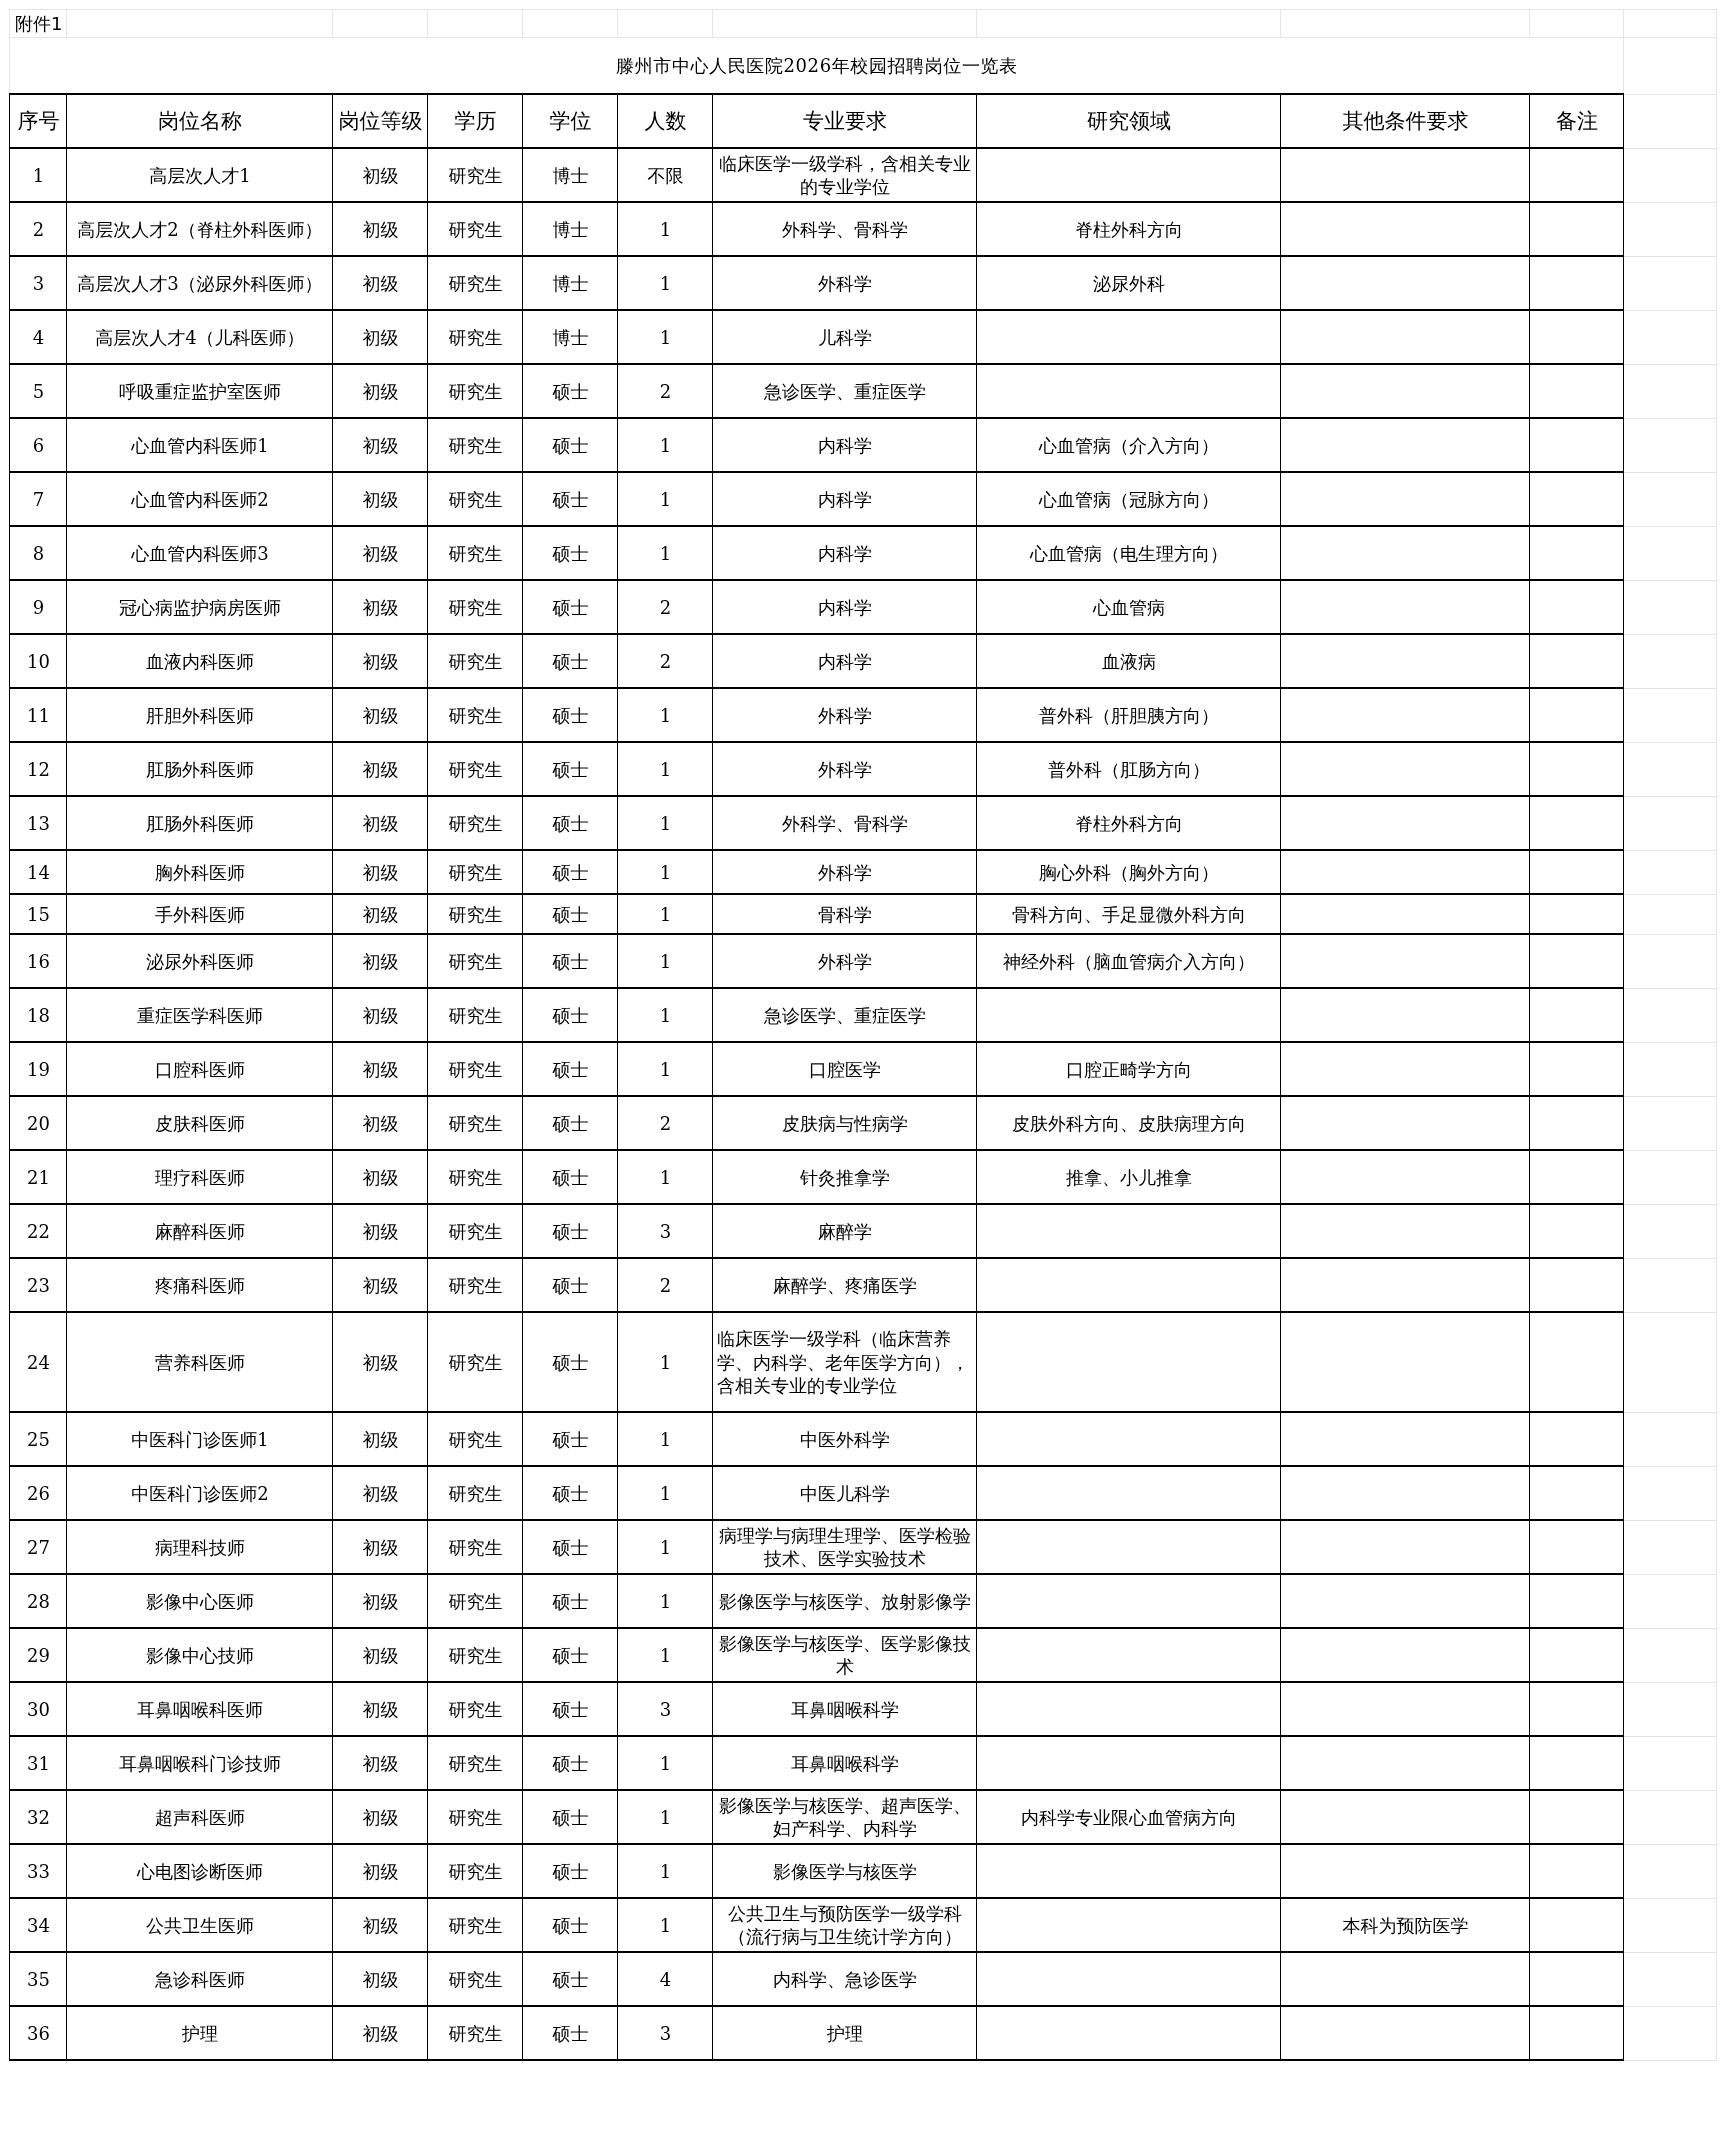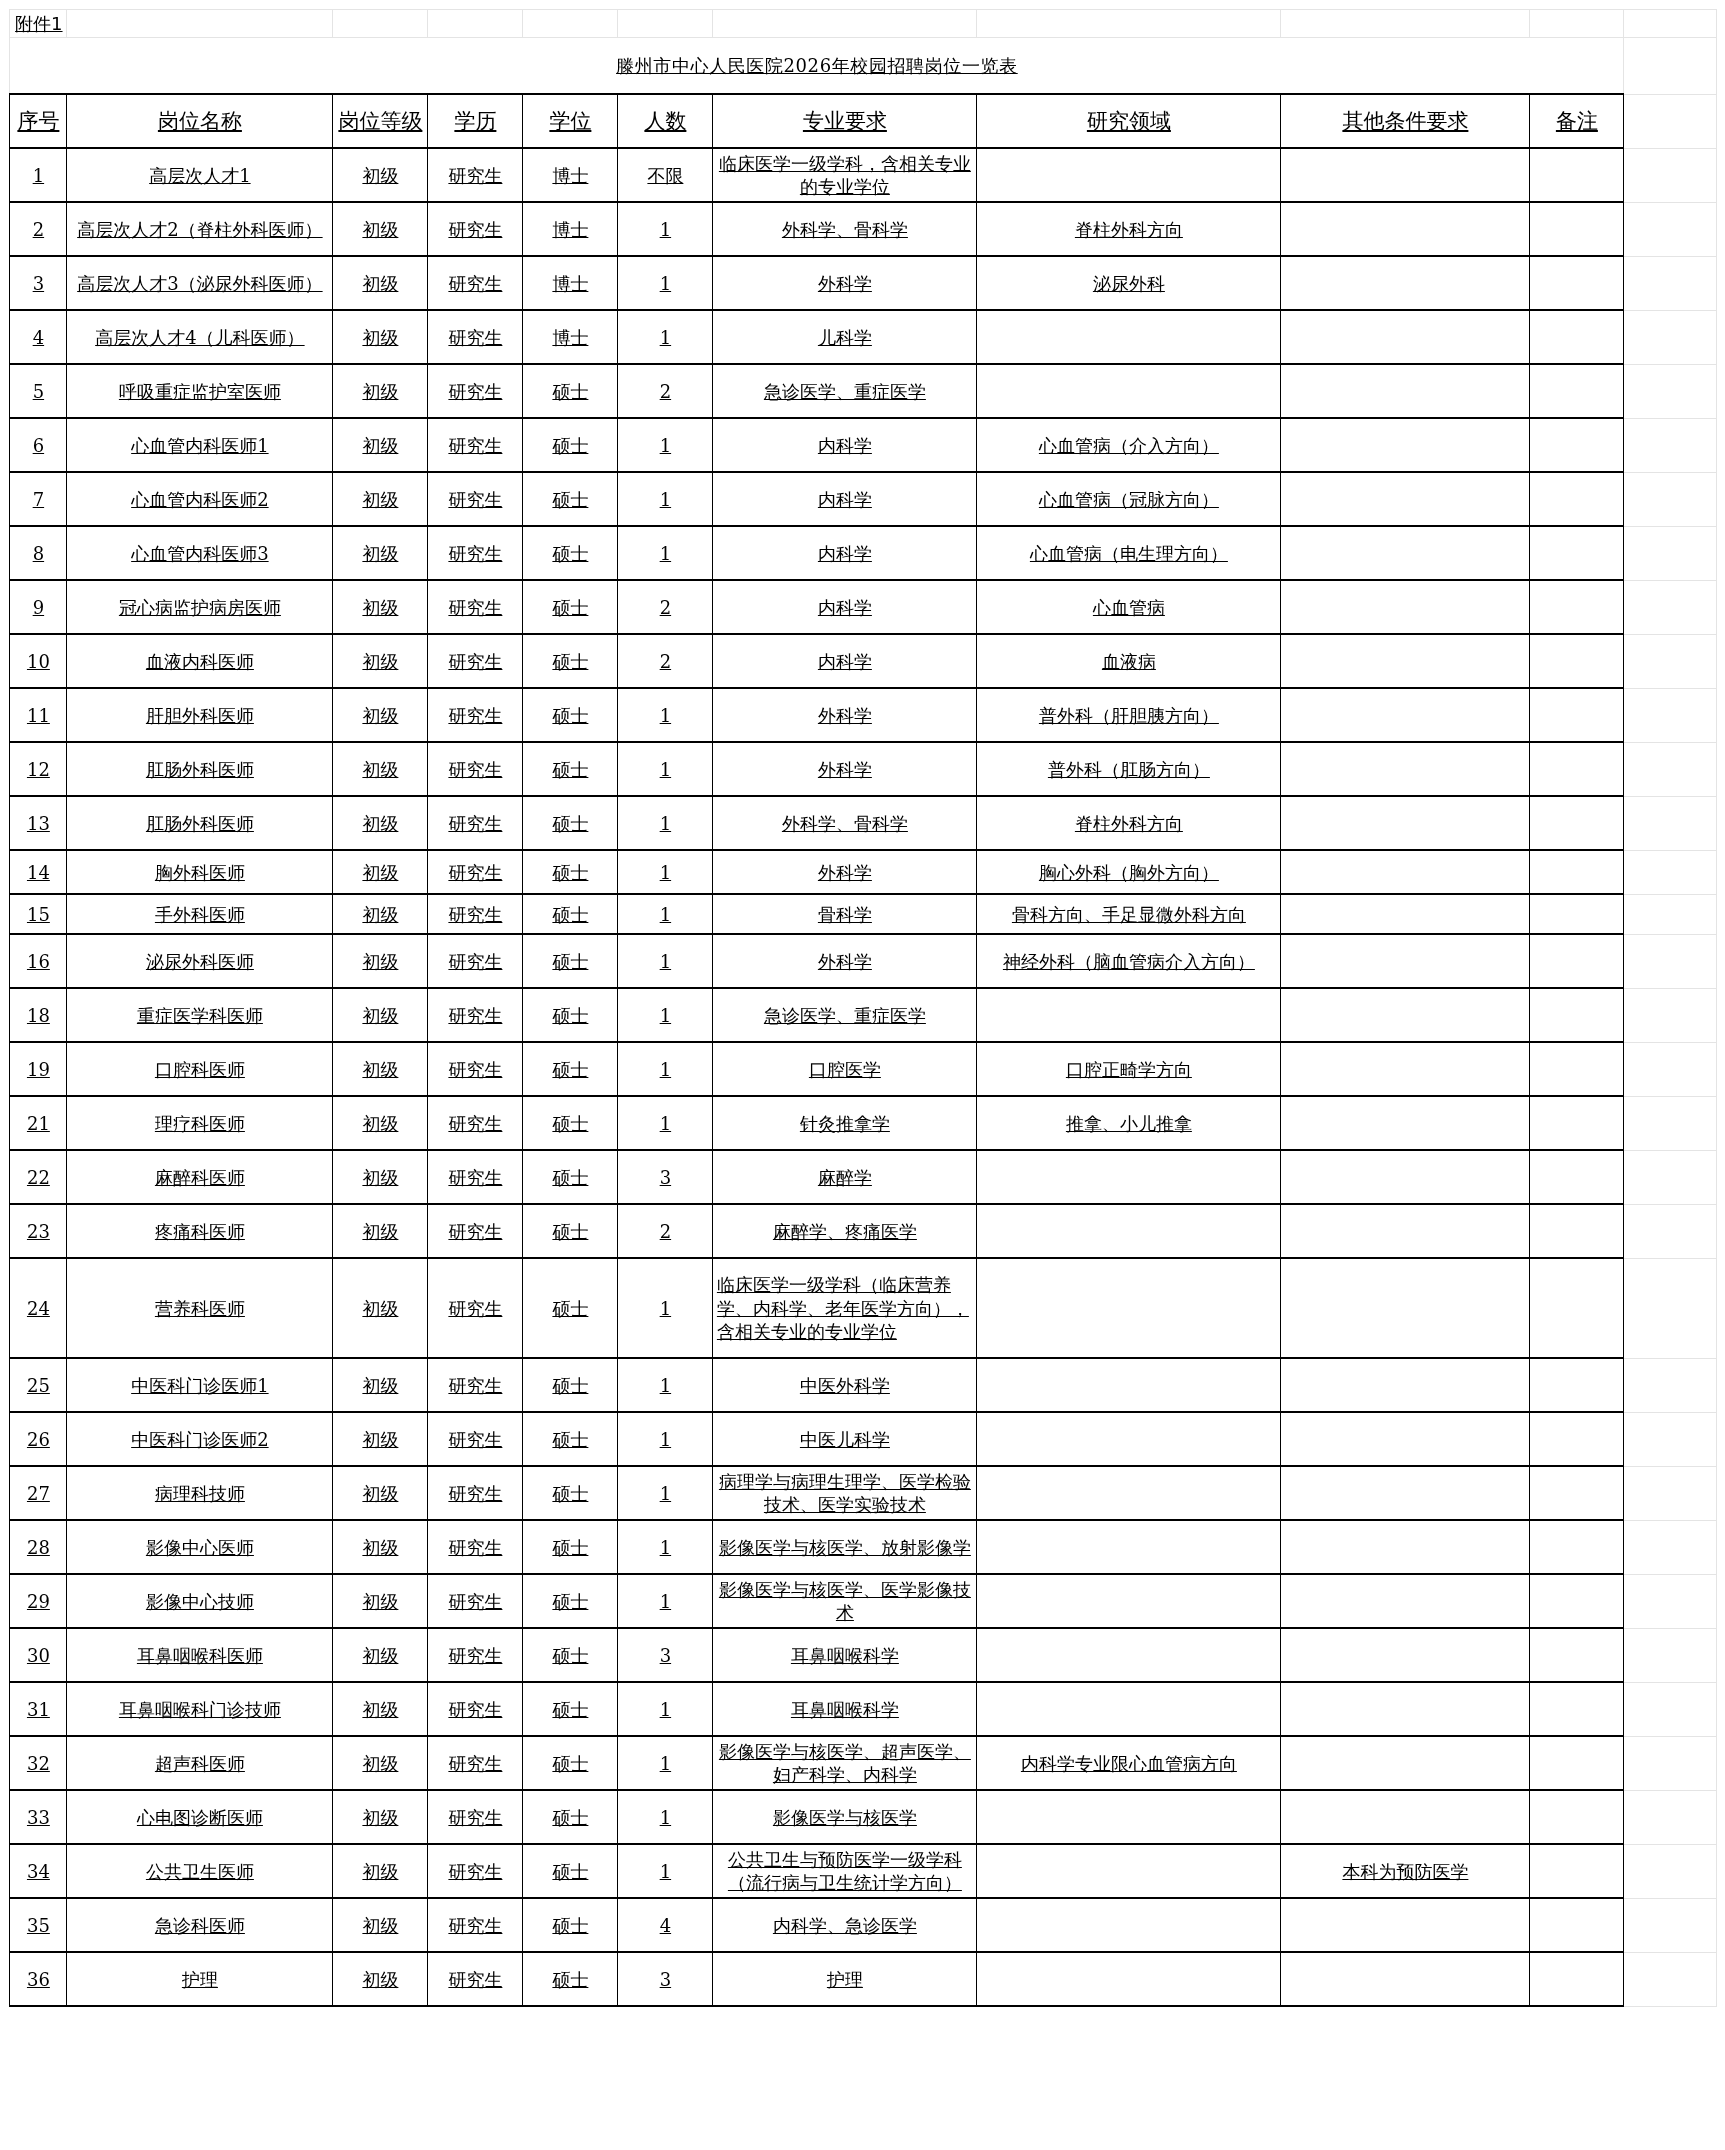--- a/index.html
+++ b/index.html
@@ -1,19 +1,19 @@
 <!DOCTYPE html>
 <html style="font-size:9.4px"><head>
 <meta charset="utf-8">
 <style>
   html, body { margin: 0; padding: 0; background: #ffffff; }
   body { width: 1726px; height: 2151px; overflow: hidden; position: relative;
          font-family: "DejaVu Serif", "Liberation Serif", serif; color: #000; }
   .sheet { position: absolute; left: 9.4px; top: 8.8px; }
-  table { border-collapse: collapse; table-layout: fixed; text-decoration: underline; }
+  table { border-collapse: collapse; table-layout: fixed; }
   td { padding: 0 3.5px; text-align: center; vertical-align: middle; overflow: hidden;
        font-size: 18px; line-height: 23.6px; word-break: break-all; }
   .gl { border: 1.8px solid #e4e4e4; }
   .attach td.a { font-family: "DejaVu Sans", "Liberation Sans", sans-serif; font-size: 18px; text-align: left; padding-left: 4.7px; }
   .title-row td.t { font-size: 18px; letter-spacing: 0.6px; }
   .bd { border: 1.2px solid #000; }
   tr.data td.bd, tr.head td.bd { border-left: 1.2px solid #000; border-right: 1.2px solid #000;
        border-top: 2.9px solid #000; border-bottom: 2.9px solid #000; }
   tr.head td { font-size: 21px; }
   td.ext { border: 1.8px solid #e4e4e4; border-left: 1.8px solid #000; }
@@ -297,20 +297,33 @@
           <td class="bd">研究生</td>
           <td class="bd">硕士</td>
           <td class="bd">1</td>
           <td class="bd major">口腔医学</td>
           <td class="bd">口腔正畸学方向</td>
           <td class="bd"></td>
           <td class="bd"></td>
           <td class="ext"></td>
         </tr>
         <tr class="data" style="height: 54px;">
+          <td class="bd">20</td>
+          <td class="bd">皮肤科医师</td>
+          <td class="bd">初级</td>
+          <td class="bd">研究生</td>
+          <td class="bd">硕士</td>
+          <td class="bd">2</td>
+          <td class="bd major">皮肤病与性病学</td>
+          <td class="bd">皮肤外科方向、皮肤病理方向</td>
+          <td class="bd"></td>
+          <td class="bd"></td>
+          <td class="ext"></td>
+        </tr>
+        <tr class="data" style="height: 54px;">
           <td class="bd">21</td>
           <td class="bd">理疗科医师</td>
           <td class="bd">初级</td>
           <td class="bd">研究生</td>
           <td class="bd">硕士</td>
           <td class="bd">1</td>
           <td class="bd major">针灸推拿学</td>
           <td class="bd">推拿、小儿推拿</td>
           <td class="bd"></td>
           <td class="bd"></td>

